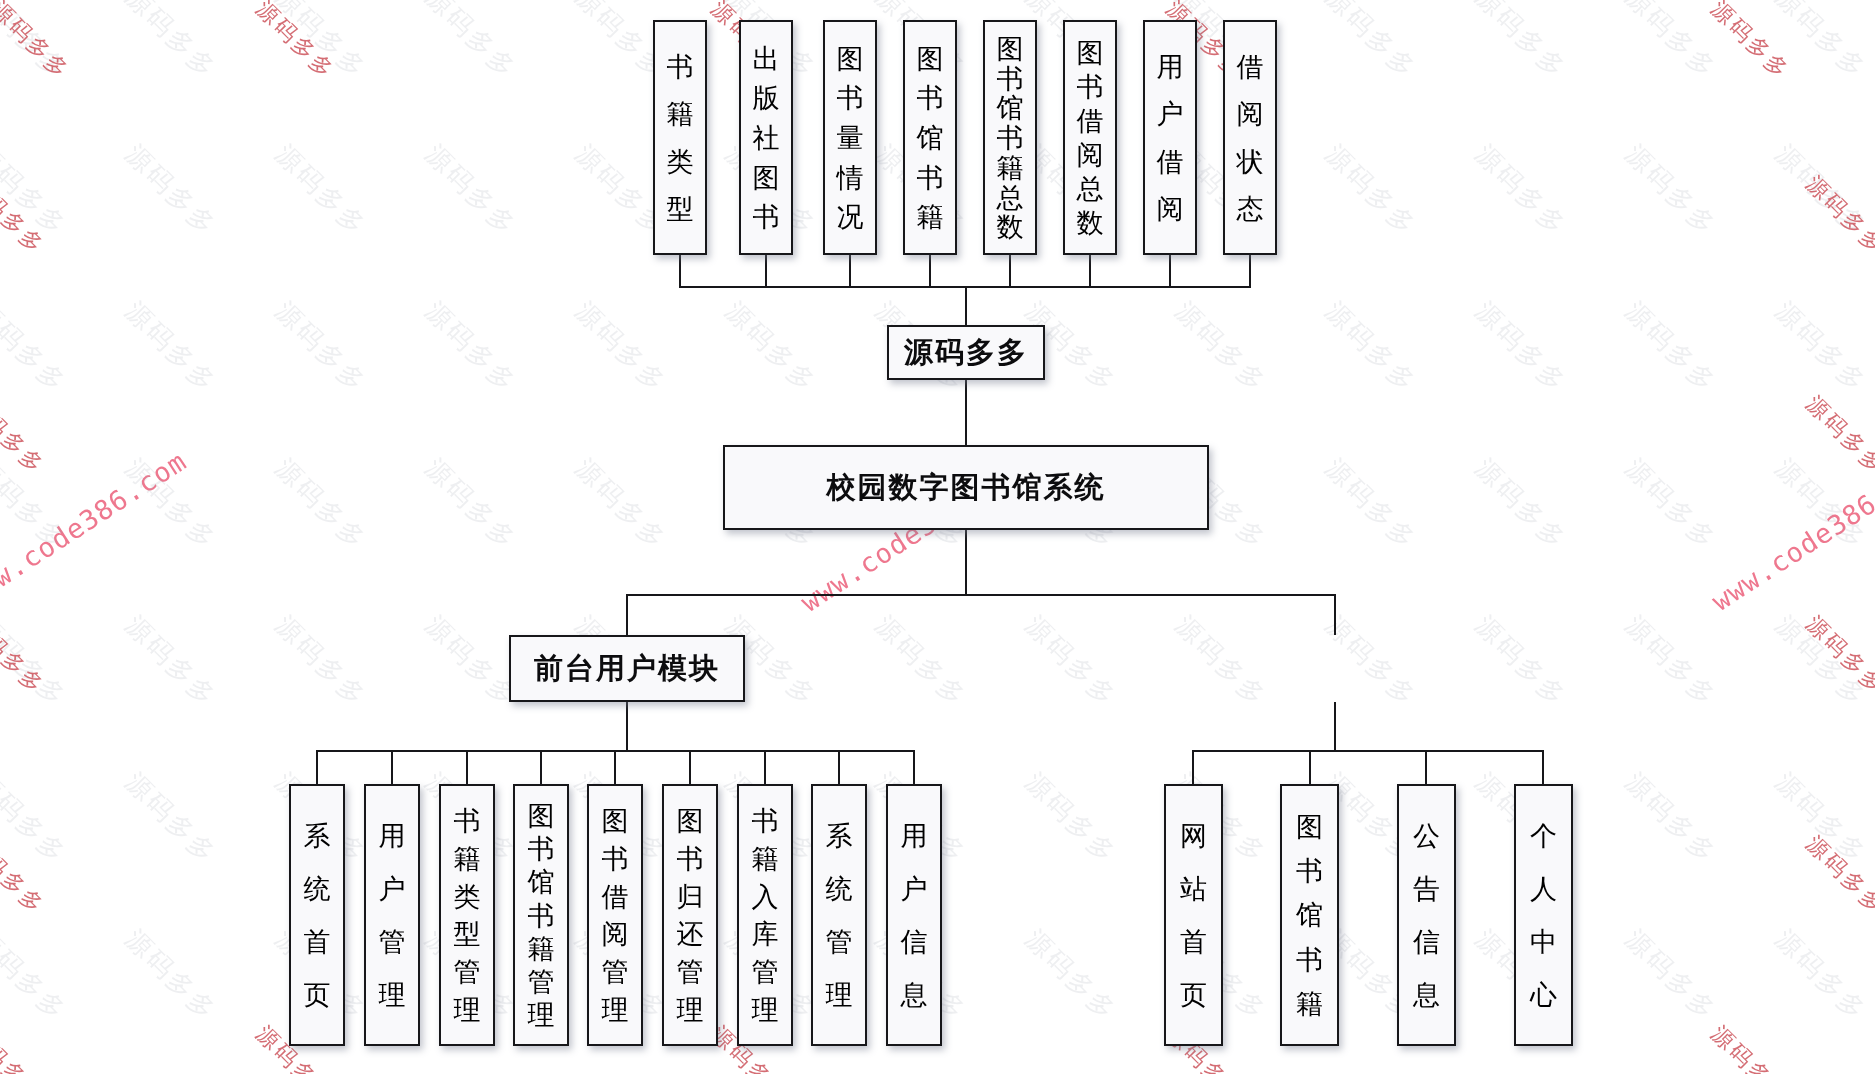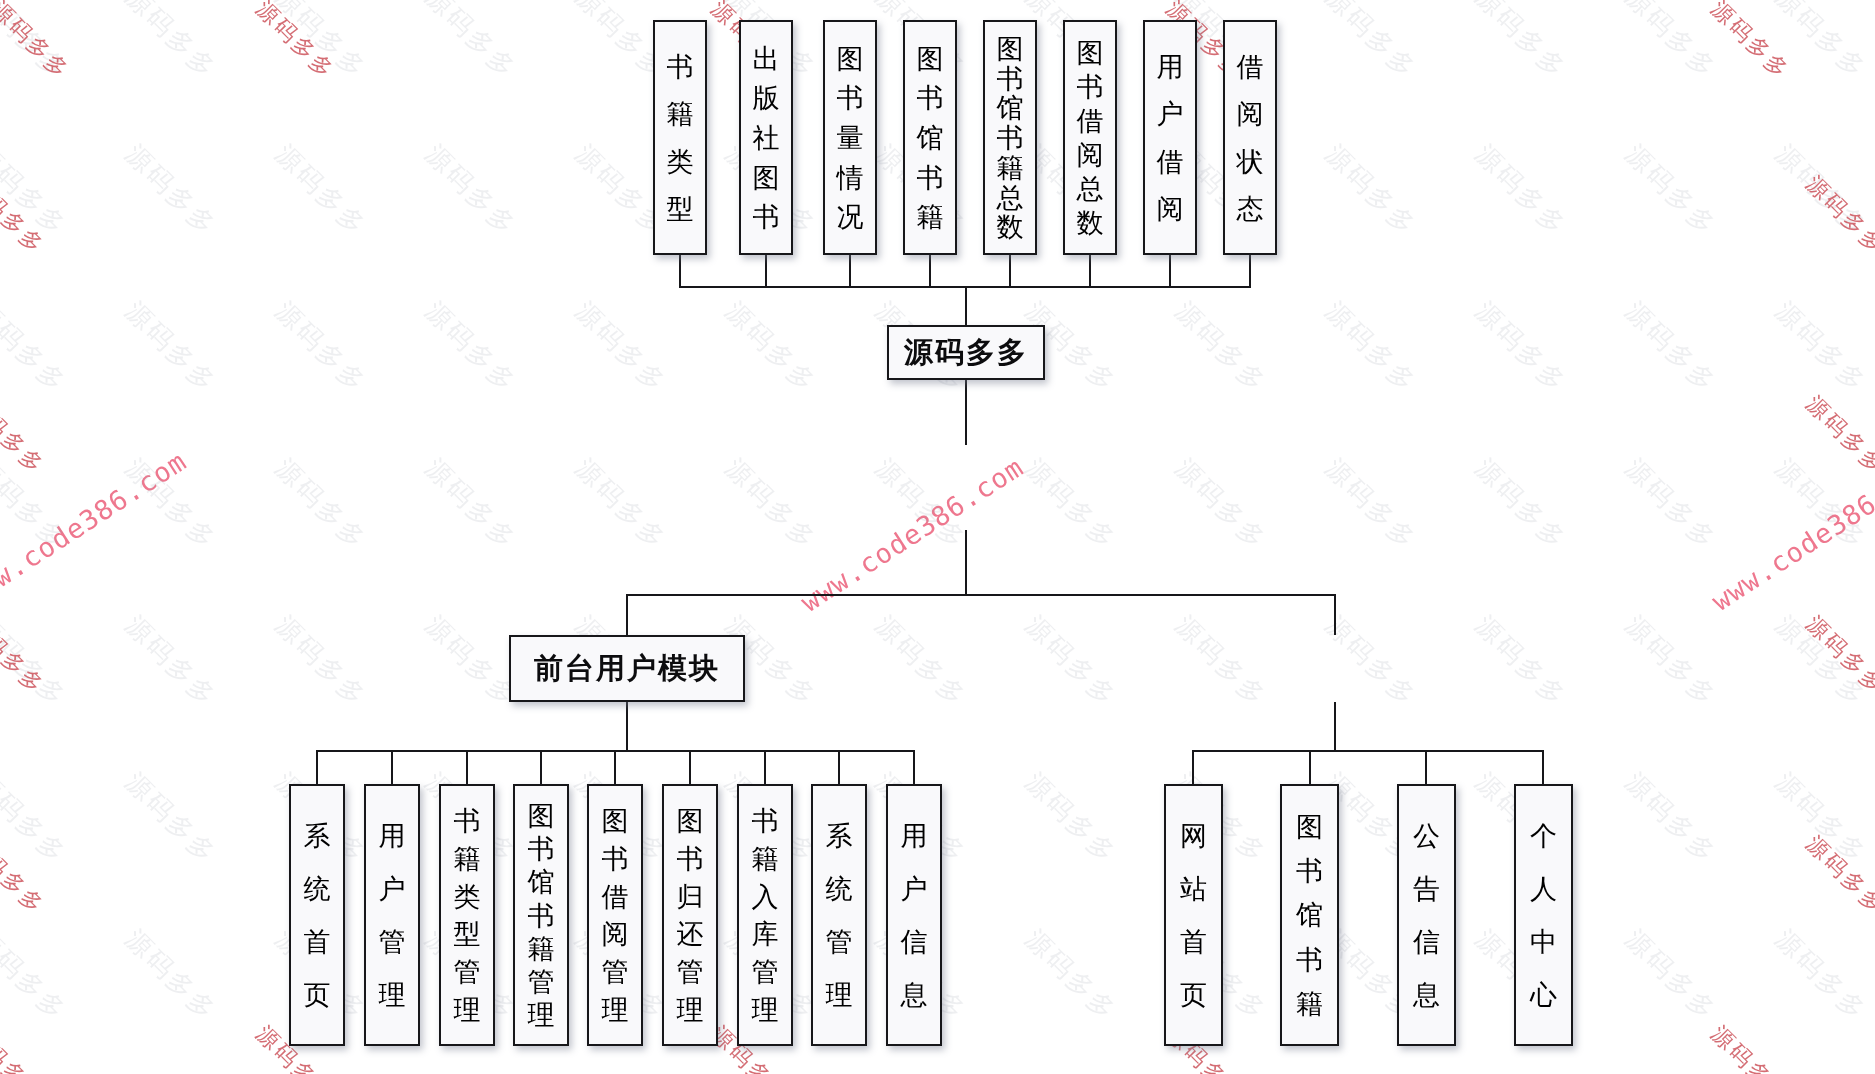--- a/index.html
+++ b/index.html
@@ -245,20 +245,23 @@
   <div class="ln v" style="left:1169px;top:255px;height:33px;"></div>
   <div class="ln v" style="left:1249px;top:255px;height:33px;"></div>
   <div class="ln h" style="left:679px;top:286px;width:572px;"></div>
   <div class="ln v" style="left:965px;top:286px;height:39px;"></div>
 
   <div class="box" style="left:887px;top:325px;width:158px;height:55px;">
     <span class="hlabel">源码多多</span>
   </div>
   <div class="ln v" style="left:965px;top:380px;height:65px;"></div>
 
+  <div class="box" style="left:723px;top:445px;width:486px;height:85px;">
+    <span class="hlabel">校园数字图书馆系统</span>
+  </div>
   <div class="ln v" style="left:965px;top:530px;height:66px;"></div>
   <div class="ln h" style="left:626px;top:594px;width:710px;"></div>
   <div class="ln v" style="left:626px;top:594px;height:41px;"></div>
   <div class="ln v" style="left:1334px;top:594px;height:41px;"></div>
 
   <div class="box" style="left:509px;top:635px;width:236px;height:67px;">
     <span class="hlabel">前台用户模块</span>
   </div>
 
   <div class="ln v" style="left:626px;top:702px;height:49px;"></div>

